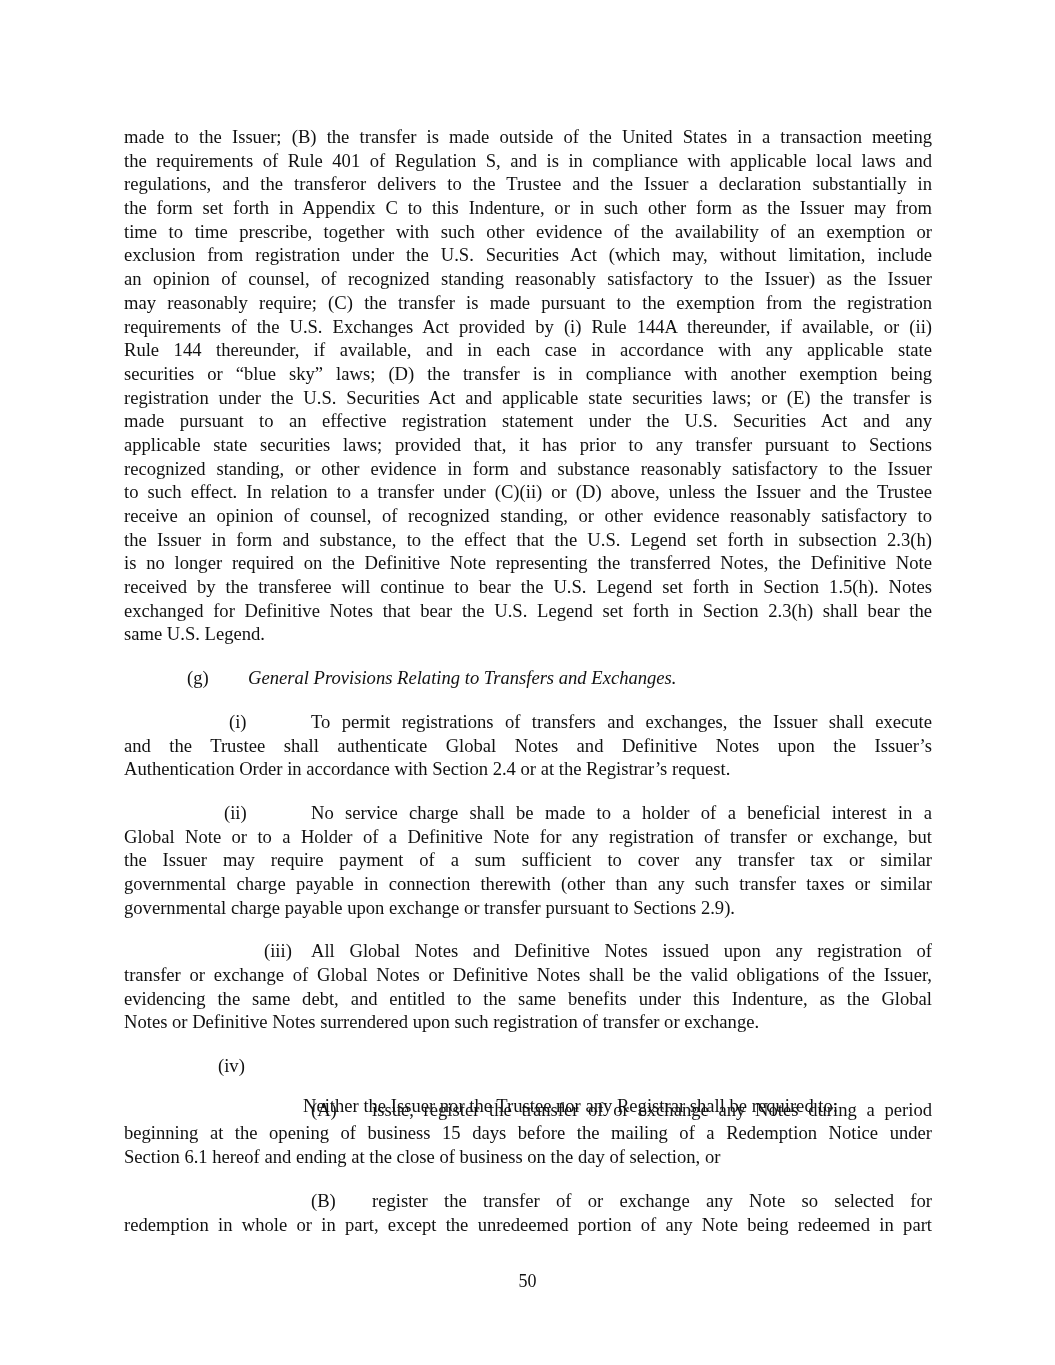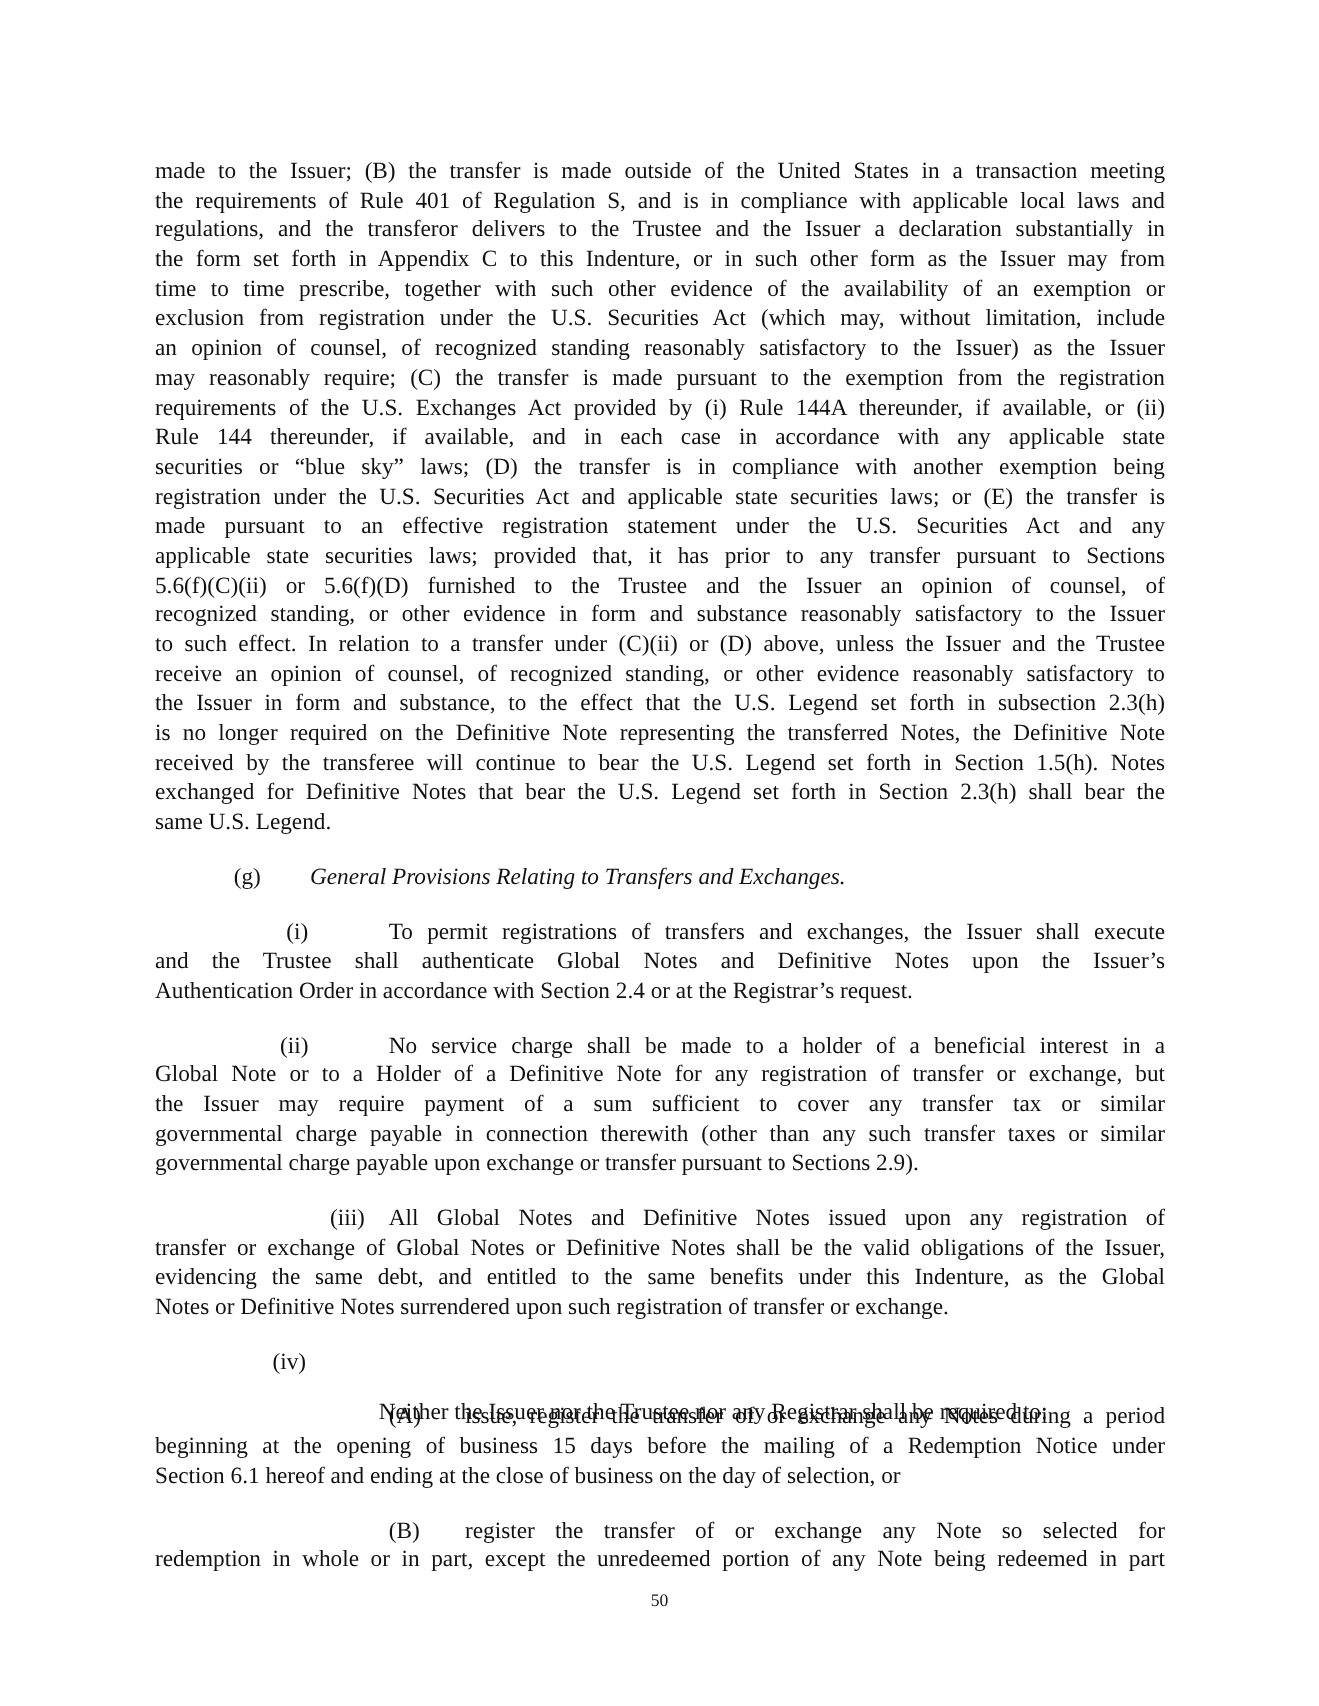--- a/index.html
+++ b/index.html
@@ -71,21 +71,21 @@
       white-space: nowrap;
       text-align: justify;
       text-align-last: justify;
     }
     .page-number {
       position: absolute;
       left: 0;
       width: 1055px;
       top: 1270px;
       text-align: center;
-      font-size: 14px;
+      font-size: 18px;
       line-height: 23.7px;
     }
   </style>
 </head>
 <body>
 
 <div class="page">
 
   <div class="para">
     <span class="line">made to the Issuer; (B) the transfer is made outside of the United States in a transaction meeting</span>
@@ -95,21 +95,20 @@
     <span class="line">time to time prescribe, together with such other evidence of the availability of an exemption or</span>
     <span class="line">exclusion from registration under the U.S. Securities Act (which may, without limitation, include</span>
     <span class="line">an opinion of counsel, of recognized standing reasonably satisfactory to the Issuer) as the Issuer</span>
     <span class="line">may reasonably require; (C) the transfer is made pursuant to the exemption from the registration</span>
     <span class="line">requirements of the U.S. Exchanges Act provided by (i) Rule 144A thereunder, if available, or (ii)</span>
     <span class="line">Rule 144 thereunder, if available, and in each case in accordance with any applicable state</span>
     <span class="line">securities or “blue sky” laws; (D) the transfer is in compliance with another exemption being</span>
     <span class="line">registration under the U.S. Securities Act and applicable state securities laws; or (E) the transfer is</span>
     <span class="line">made pursuant to an effective registration statement under the U.S. Securities Act and any</span>
     <span class="line">applicable state securities laws; provided that, it has prior to any transfer pursuant to Sections</span>
-    <span class="line">5.6(f)(C)(ii) or 5.6(f)(D) furnished to the Trustee and the Issuer an opinion of counsel, of</span>
     <span class="line">recognized standing, or other evidence in form and substance reasonably satisfactory to the Issuer</span>
     <span class="line">to such effect. In relation to a transfer under (C)(ii) or (D) above, unless the Issuer and the Trustee</span>
     <span class="line">receive an opinion of counsel, of recognized standing, or other evidence reasonably satisfactory to</span>
     <span class="line">the Issuer in form and substance, to the effect that the U.S. Legend set forth in subsection 2.3(h)</span>
     <span class="line">is no longer required on the Definitive Note representing the transferred Notes, the Definitive Note</span>
     <span class="line">received by the transferee will continue to bear the U.S. Legend set forth in Section 1.5(h). Notes</span>
     <span class="line">exchanged for Definitive Notes that bear the U.S. Legend set forth in Section 2.3(h) shall bear the</span>
     <span class="line last">same U.S. Legend.</span>
   </div>
 

